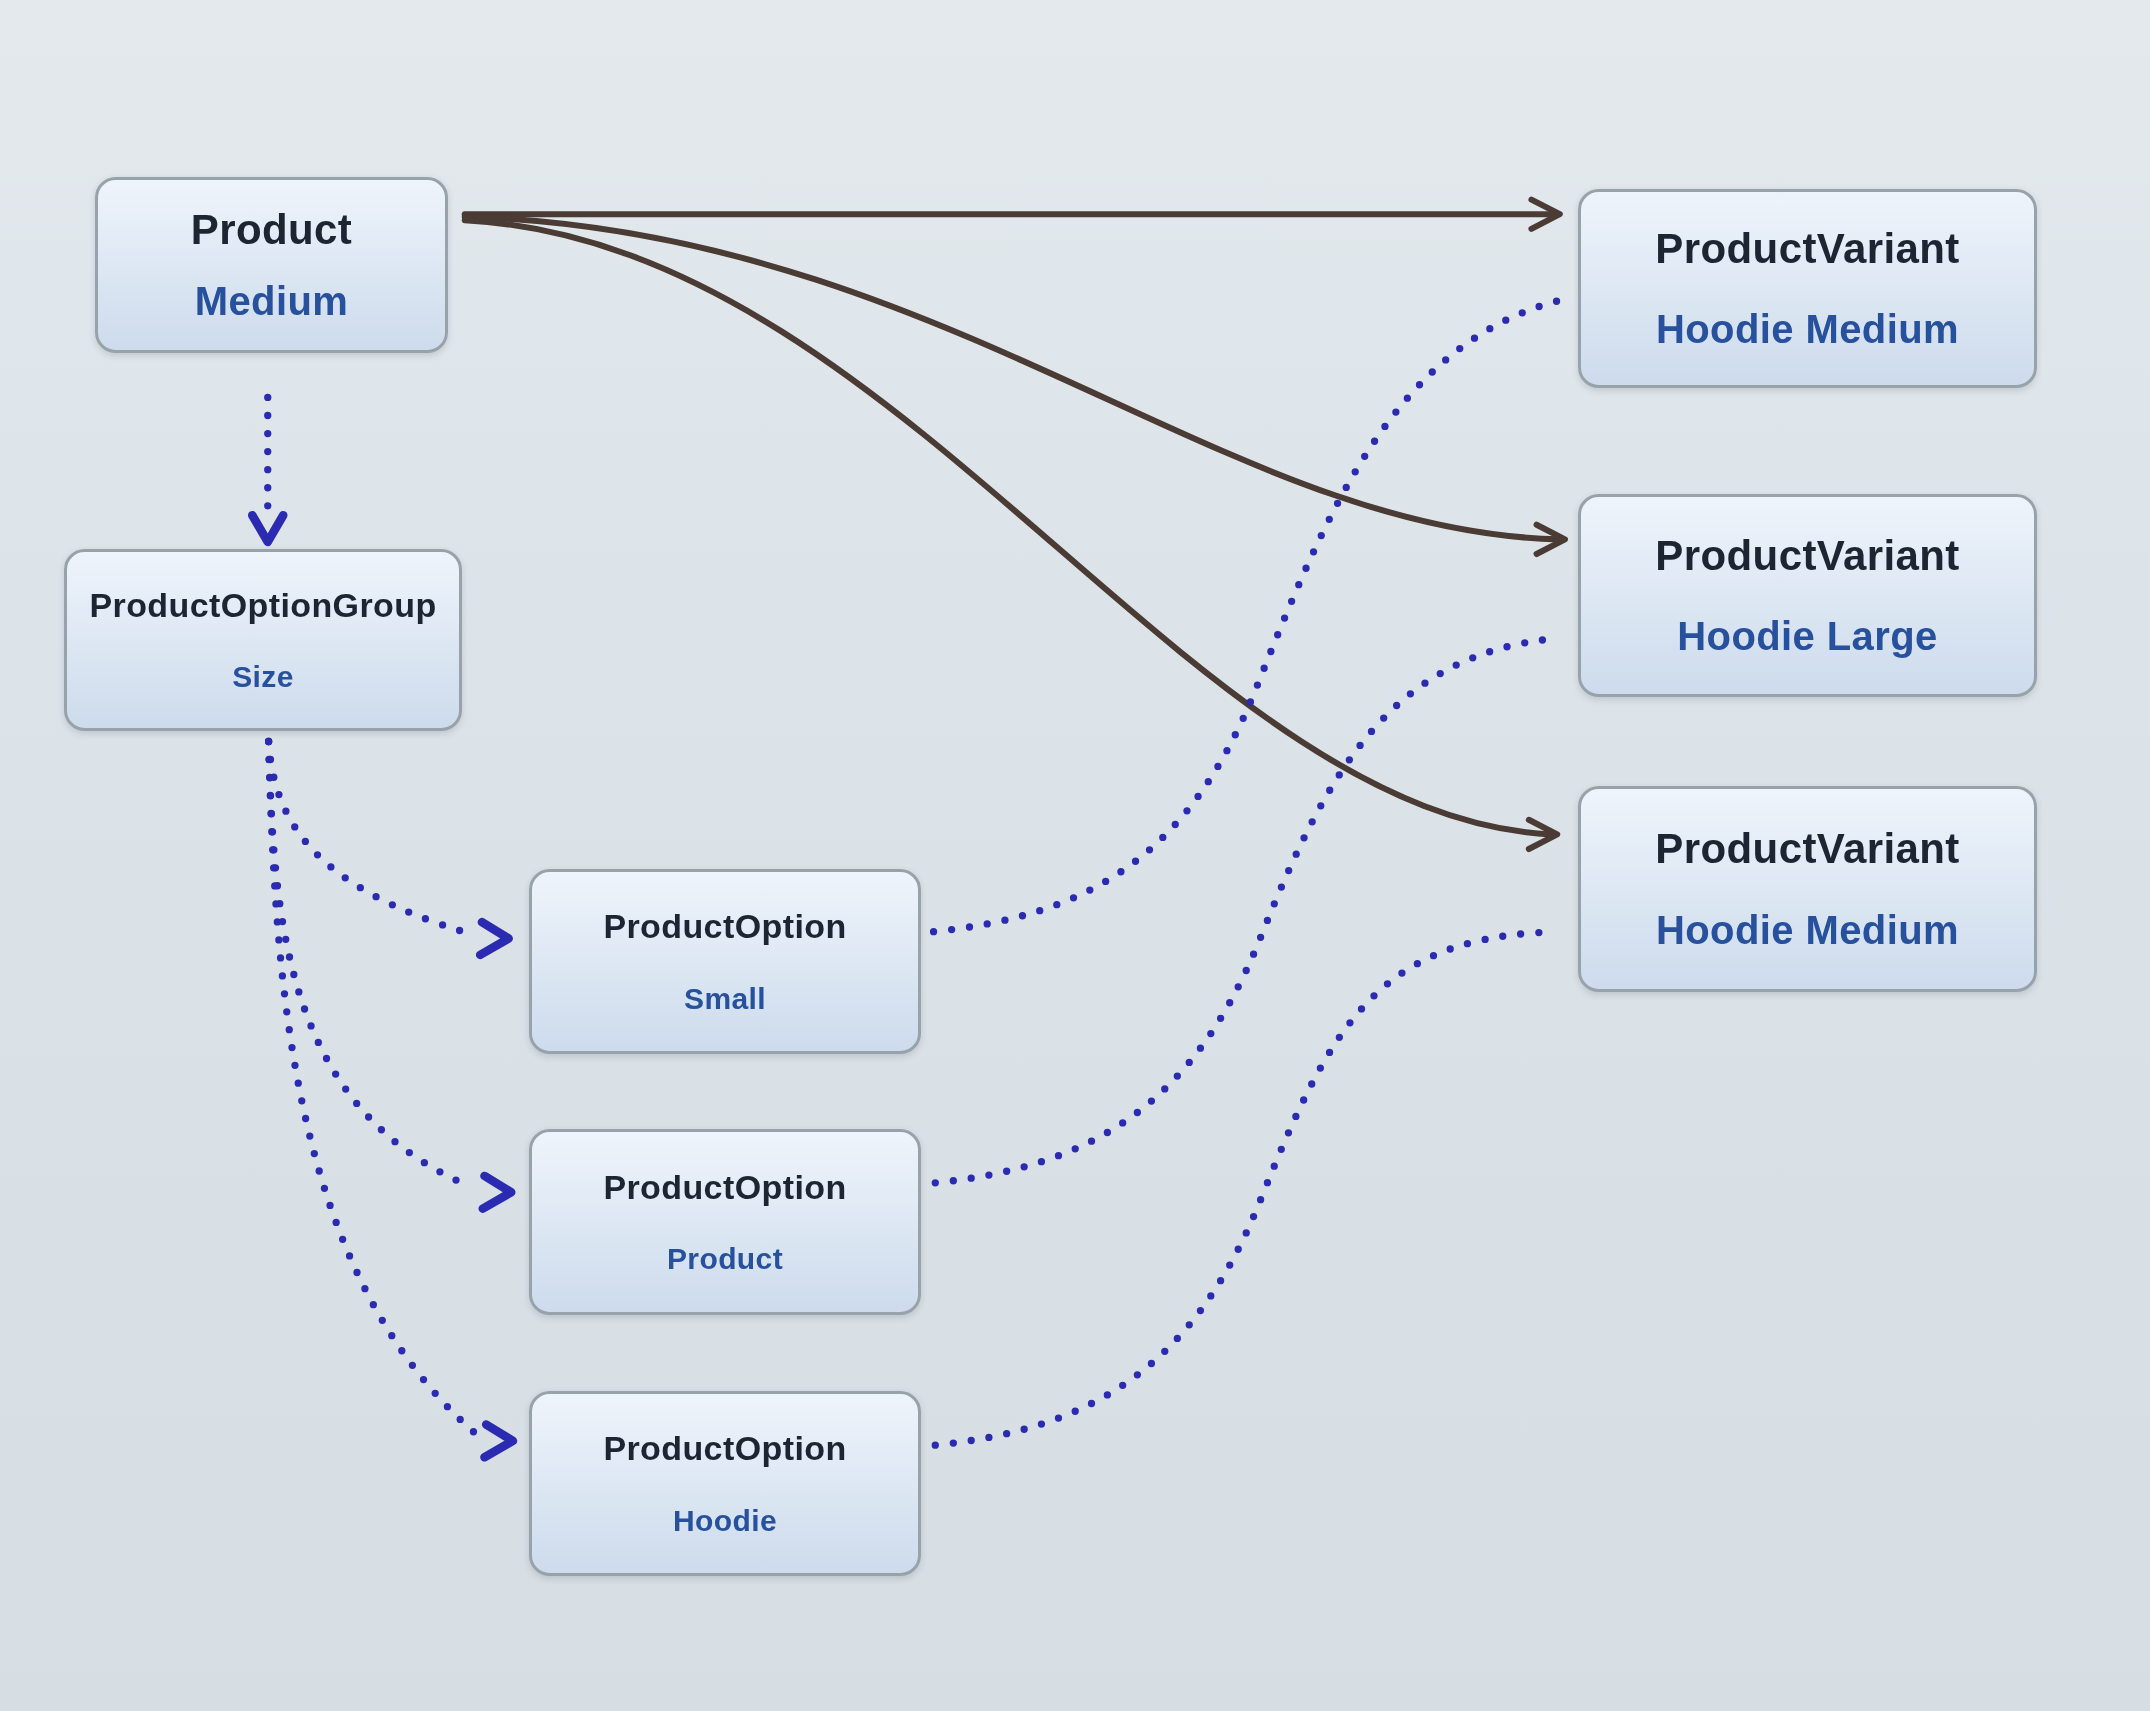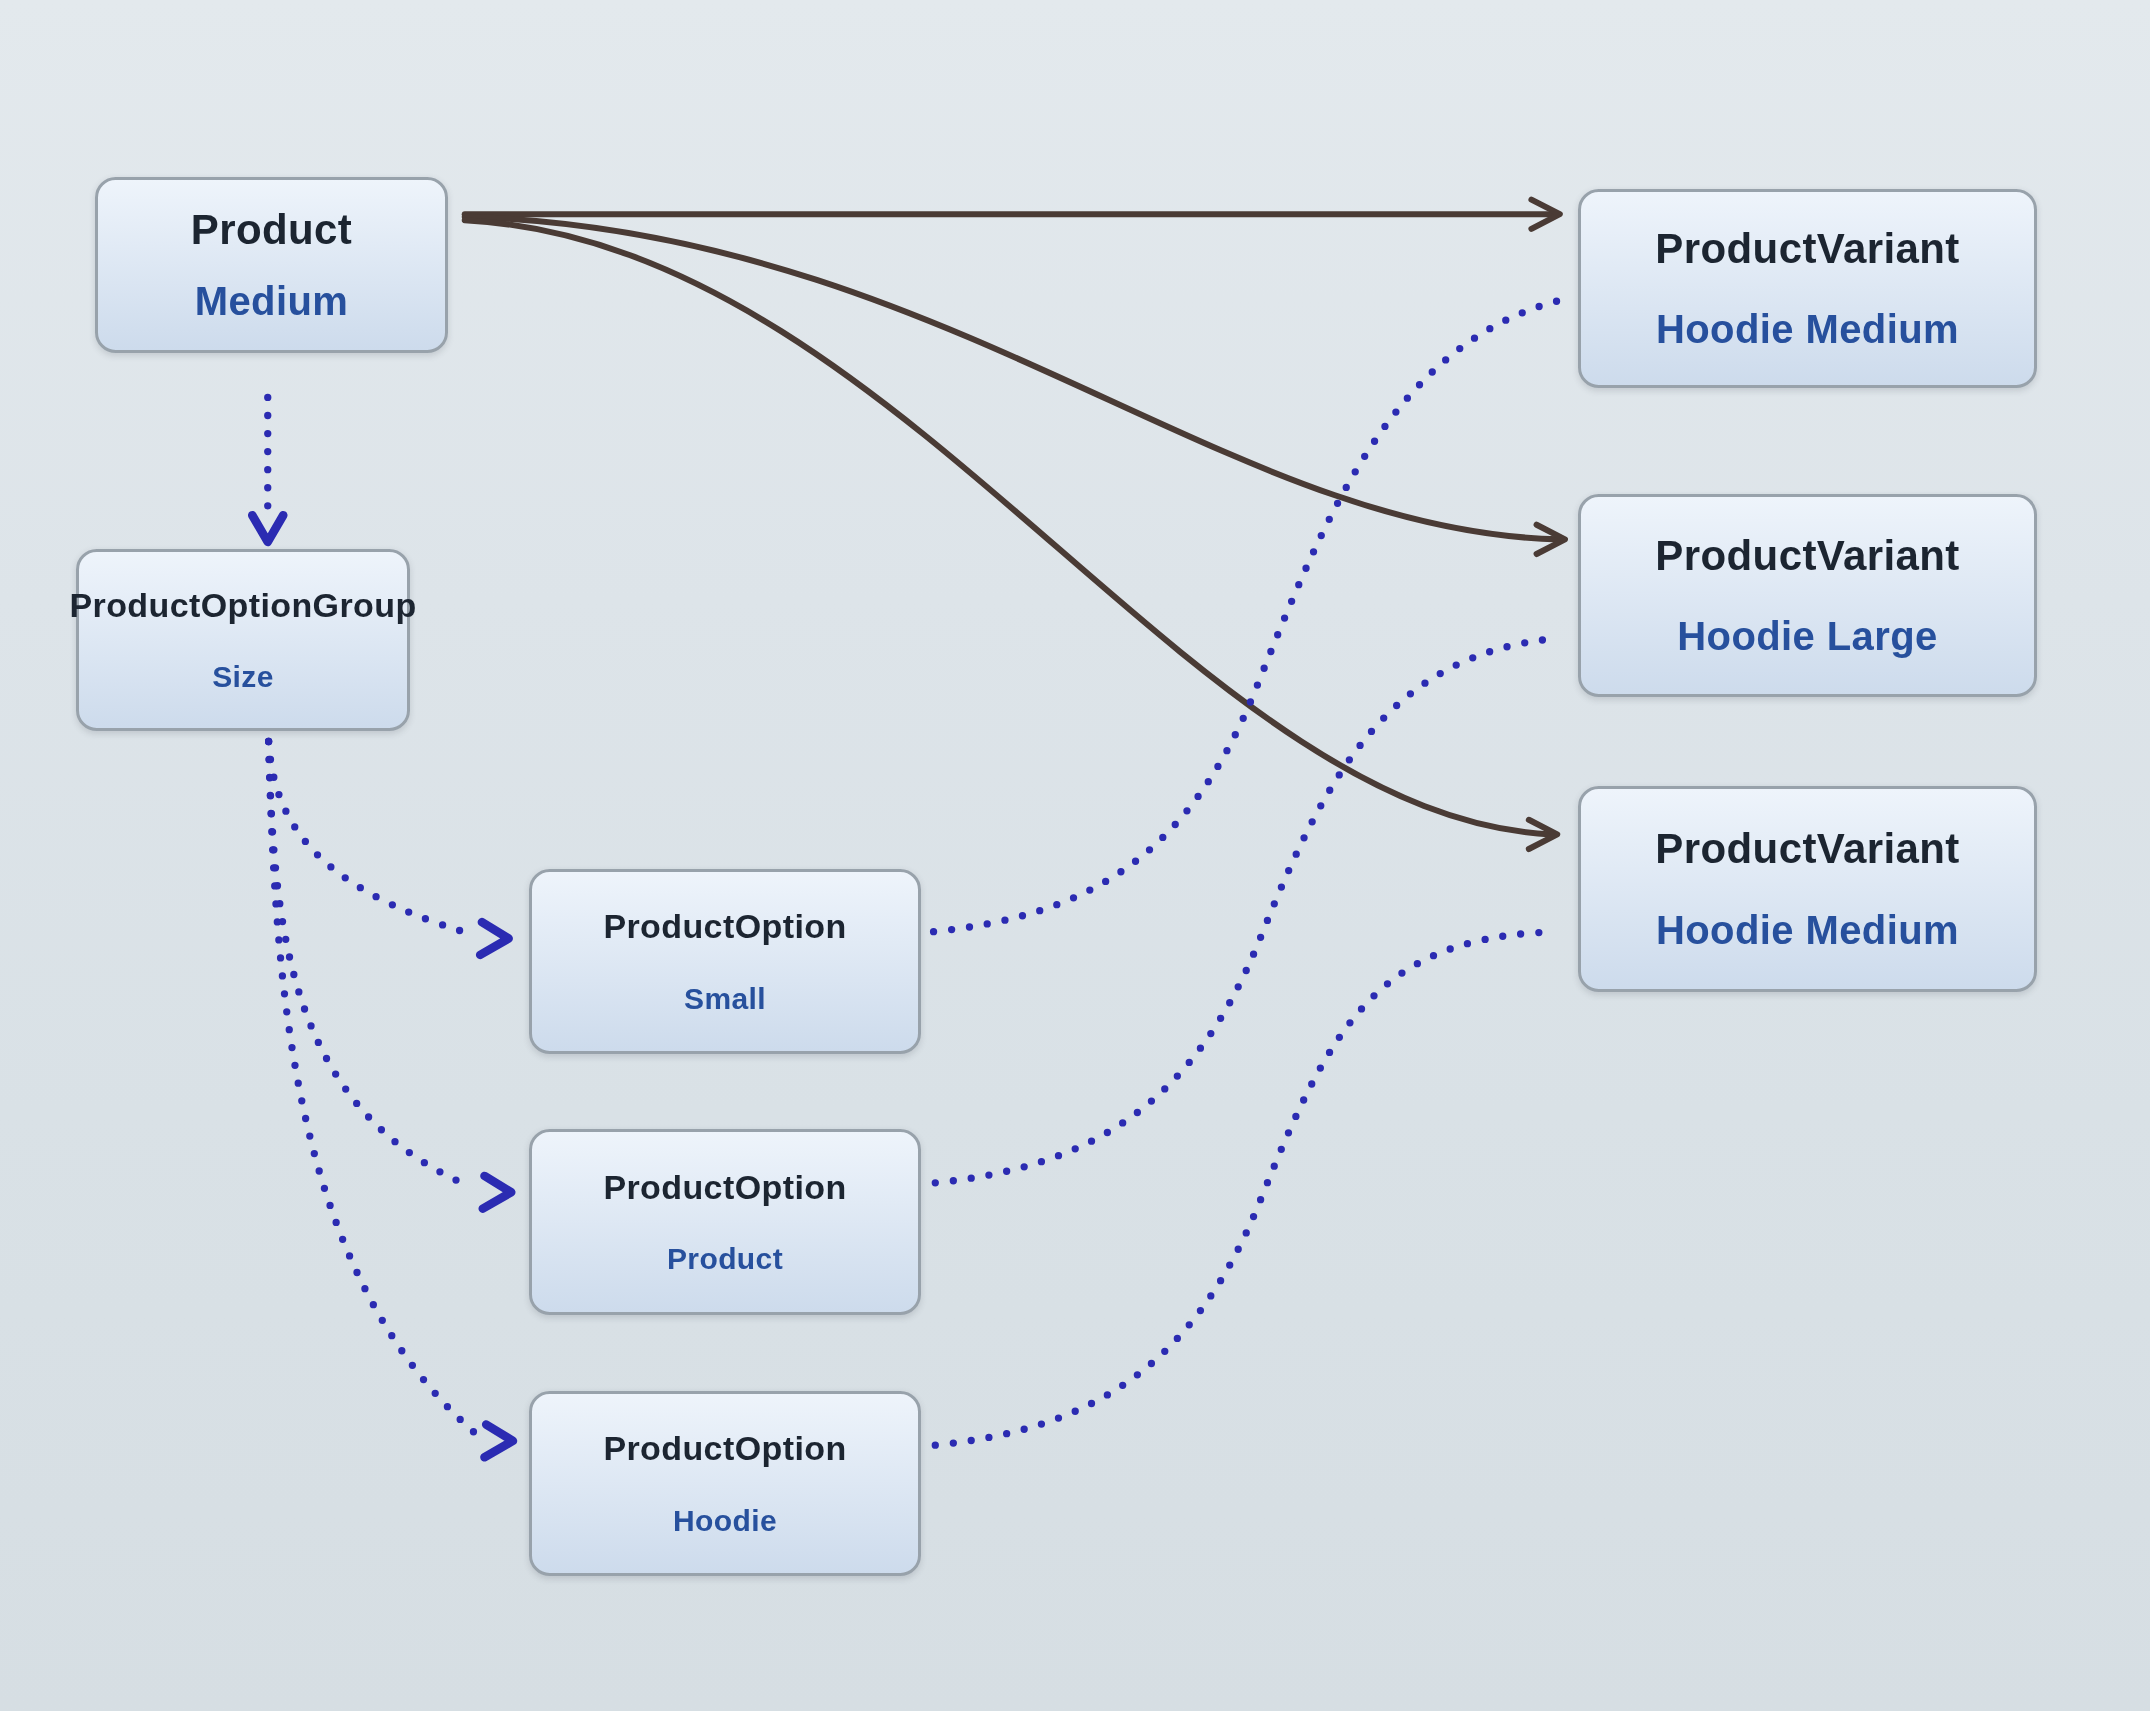--- a/index.html
+++ b/index.html
@@ -85,21 +85,21 @@
     <g>
       <path class="edge dot-line" d="M1087,1680 C1262,1662 1385,1595 1465,1395 C1545,1195 1600,1095 1790,1084"></path>
     </g>
   </svg>
 
   <div class="node lg" style="left:95px;top:177px;width:353px;height:176px">
     <div class="entity">Product</div>
     <div class="name">Medium</div>
   </div>
 
-  <div class="node md" style="left:76px;top:549px;width:334px;height:182px">
+  <div class="node md" style="left:64px;top:549px;width:398px;height:182px">
     <div class="entity">ProductOptionGroup</div>
     <div class="name">Size</div>
   </div>
 
   <div class="node md" style="left:529px;top:869px;width:392px;height:185px">
     <div class="entity">ProductOption</div>
     <div class="name">Small</div>
   </div>
 
   <div class="node md" style="left:529px;top:1129px;width:392px;height:186px">

